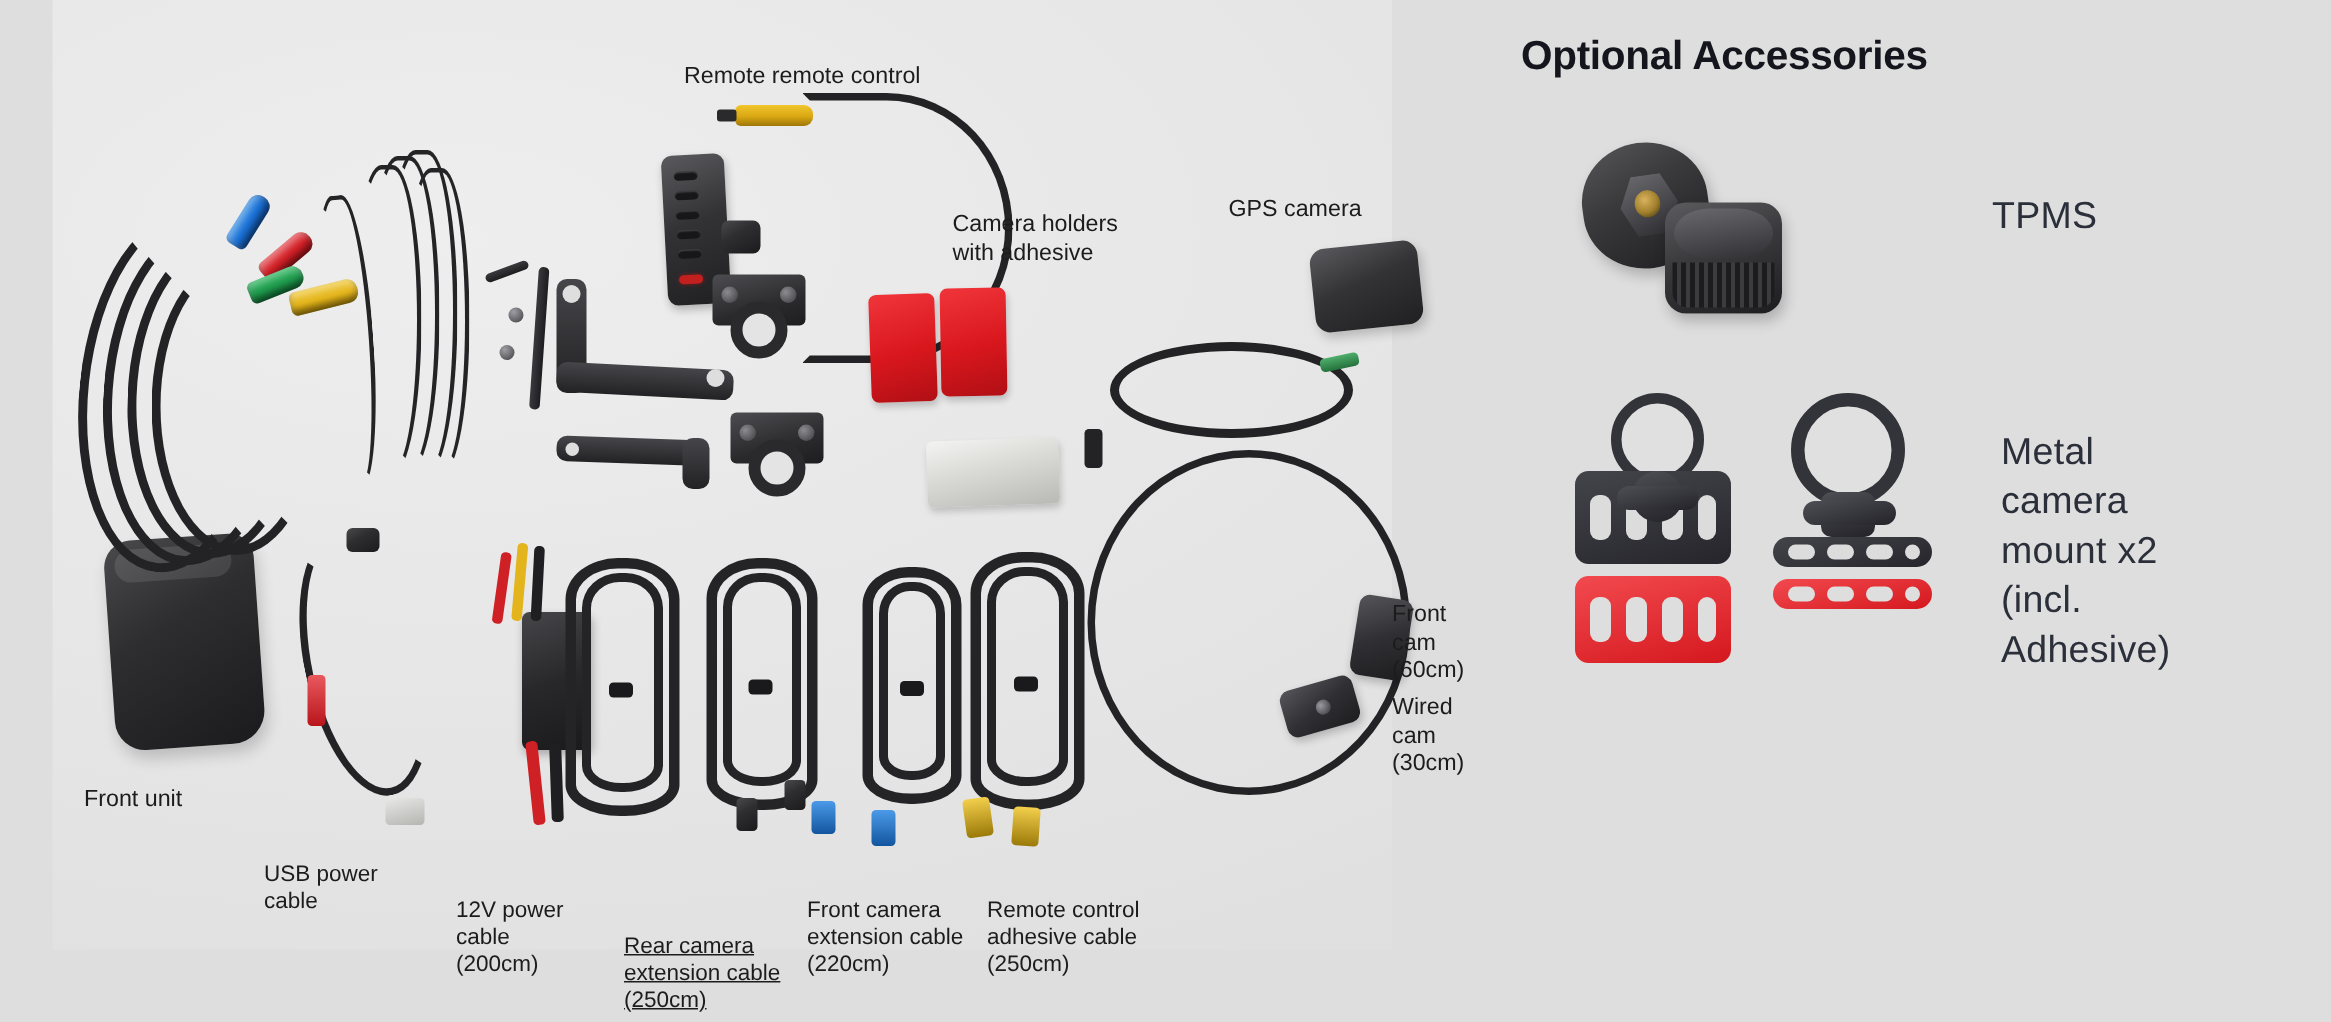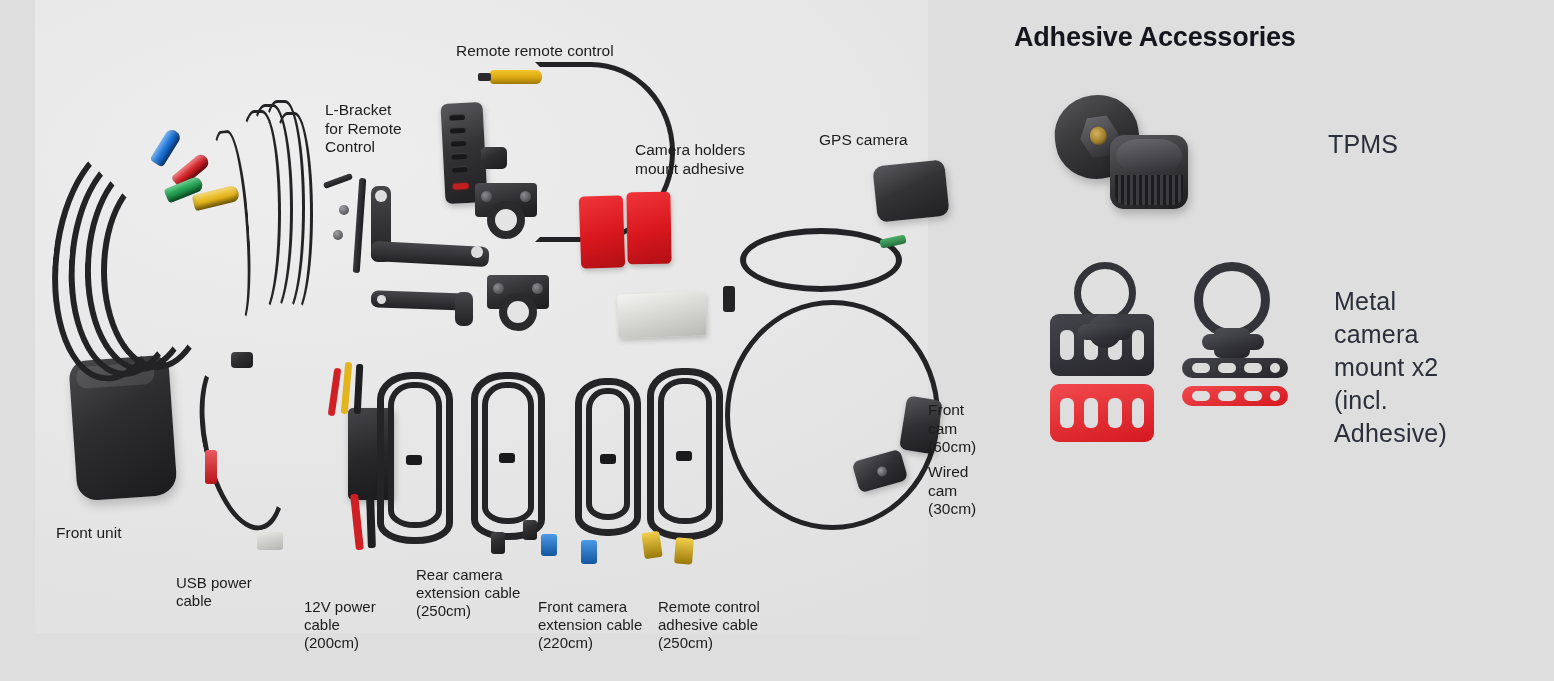--- a/index.html
+++ b/index.html
@@ -336,21 +336,21 @@
   .slot{
     position:absolute; background:#dcdcdc; border-radius:6px;
   }
   .slot.onred{ background:#dedede; }
 </style>
 </head>
 <body>
 
 <div class="heading" id="box-heading">What’s in the box</div>
 
-<div class="heading" id="acc-heading">Adhesive Accessories</div>
+<div class="heading" id="acc-heading">Optional Accessories</div>
 
 <div id="photo-panel">
 
   <div class="part blk" id="main-unit"></div>
 
   <div class="wirebend" style="left:18px; top:140px; width:115px; height:230px; transform:rotate(6deg);"></div>
   <div class="wirebend" style="left:34px; top:150px; width:110px; height:215px; transform:rotate(4deg);"></div>
   <div class="wirebend" style="left:50px; top:160px; width:105px; height:200px; transform:rotate(2deg);"></div>
   <div class="wirebend" style="left:66px; top:172px; width:100px; height:186px;"></div>
 
@@ -465,47 +465,44 @@
   <div class="part" style="left:608px; top:532px; width:18px; height:26px; border-radius:3px; background:linear-gradient(180deg,#f3cf4c,#9a7908); transform:rotate(-8deg);"></div>
   <div class="part" style="left:640px; top:538px; width:18px; height:26px; border-radius:3px; background:linear-gradient(180deg,#f3cf4c,#9a7908); transform:rotate(4deg);"></div>
 
   <div class="part" id="cam-stub"></div>
   <div class="part" id="cam-loop"></div>
   <div class="camera" id="cam-front"></div>
   <div class="camera" id="cam-rear"></div>
 
   <div class="lbl" style="left:421px; top:42px;">Remote remote control</div>
 
-  <div class="lbl" style="left:290px; top:101px;">L-Bracket
-for Remote
-Control</div>
 
   <div class="lbl" style="left:600px; top:141px;">Camera holders
-mount adhesive</div>
+with adhesive</div>
 
   <div class="lbl" style="left:784px; top:131px;">GPS camera</div>
 
   <div class="lbl" style="left:893px; top:401px;">Front cam
 (60cm)</div>
 
   <div class="lbl" style="left:893px; top:463px;">Wired cam
 (30cm)</div>
 
   <div class="lbl" style="left:21px; top:524px;">Front unit</div>
 
 </div>
 
 <div class="lbl small" style="position:absolute; left:176px; top:574px;">USB power
 cable</div>
 
 <div class="lbl small" style="position:absolute; left:304px; top:598px;">12V power
 cable
 (200cm)</div>
 
-<div class="lbl small" style="position:absolute; left:416px; top:566px;">Rear camera
+<div class="lbl small" style="position:absolute; left:416px; top:622px;text-decoration:underline;">Rear camera
 extension cable
 (250cm)</div>
 
 <div class="lbl small" style="position:absolute; left:538px; top:598px;">Front camera
 extension cable
 (220cm)</div>
 
 <div class="lbl small" style="position:absolute; left:658px; top:598px;">Remote control
 adhesive cable
 (250cm)</div>

